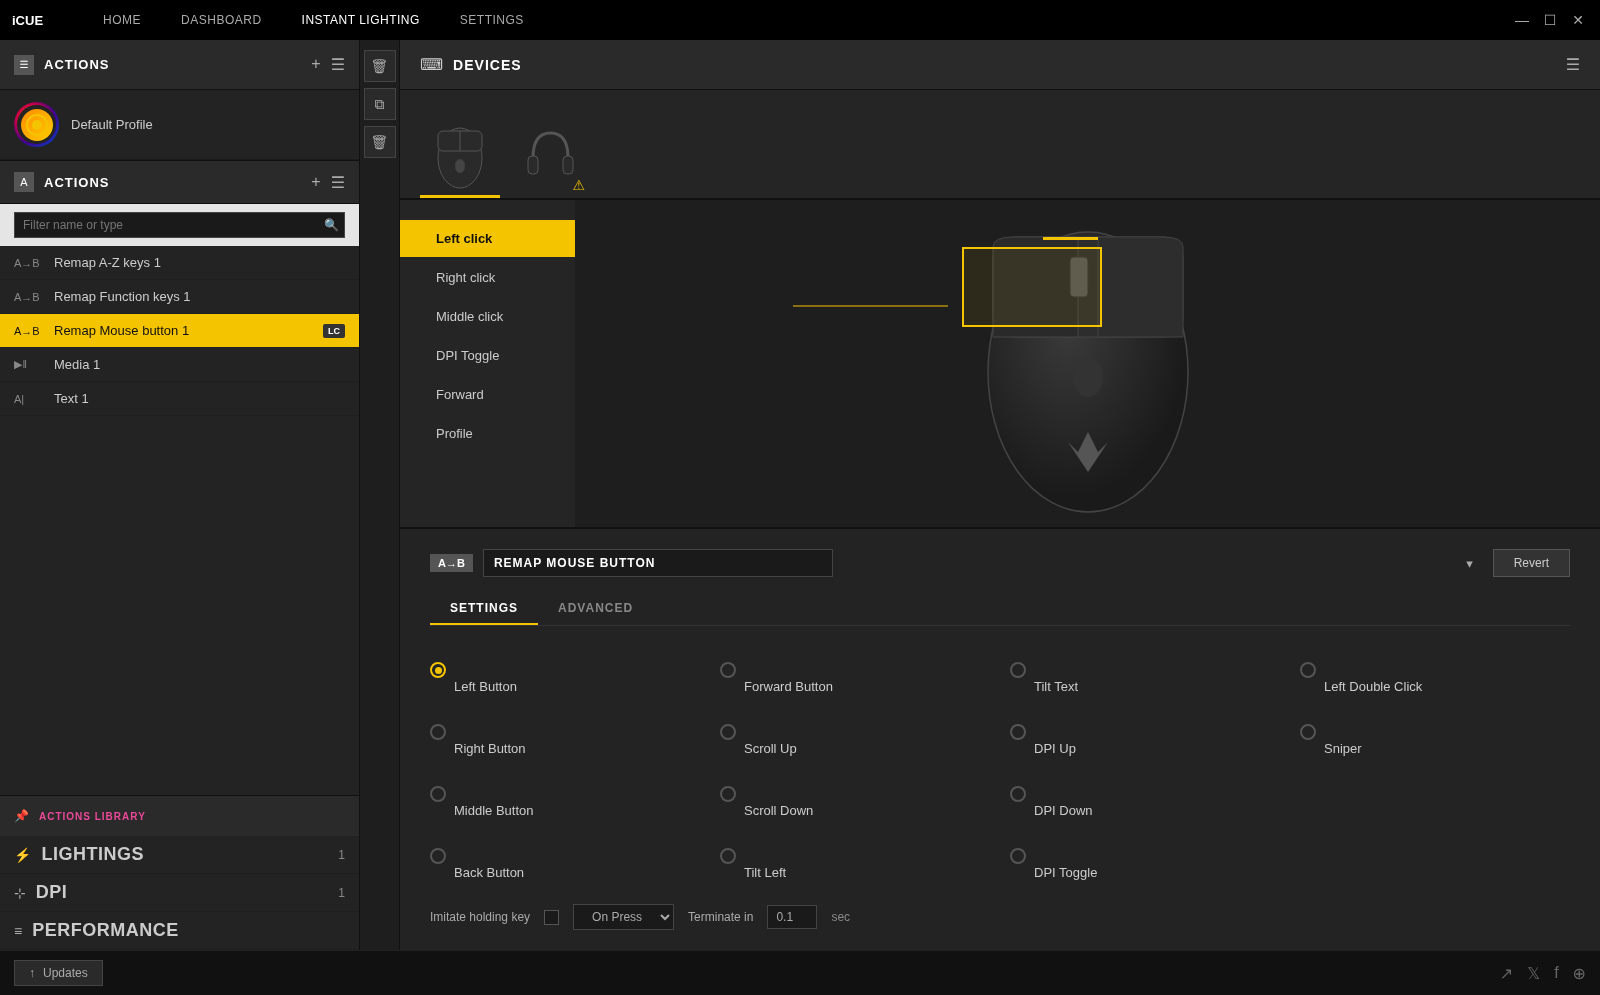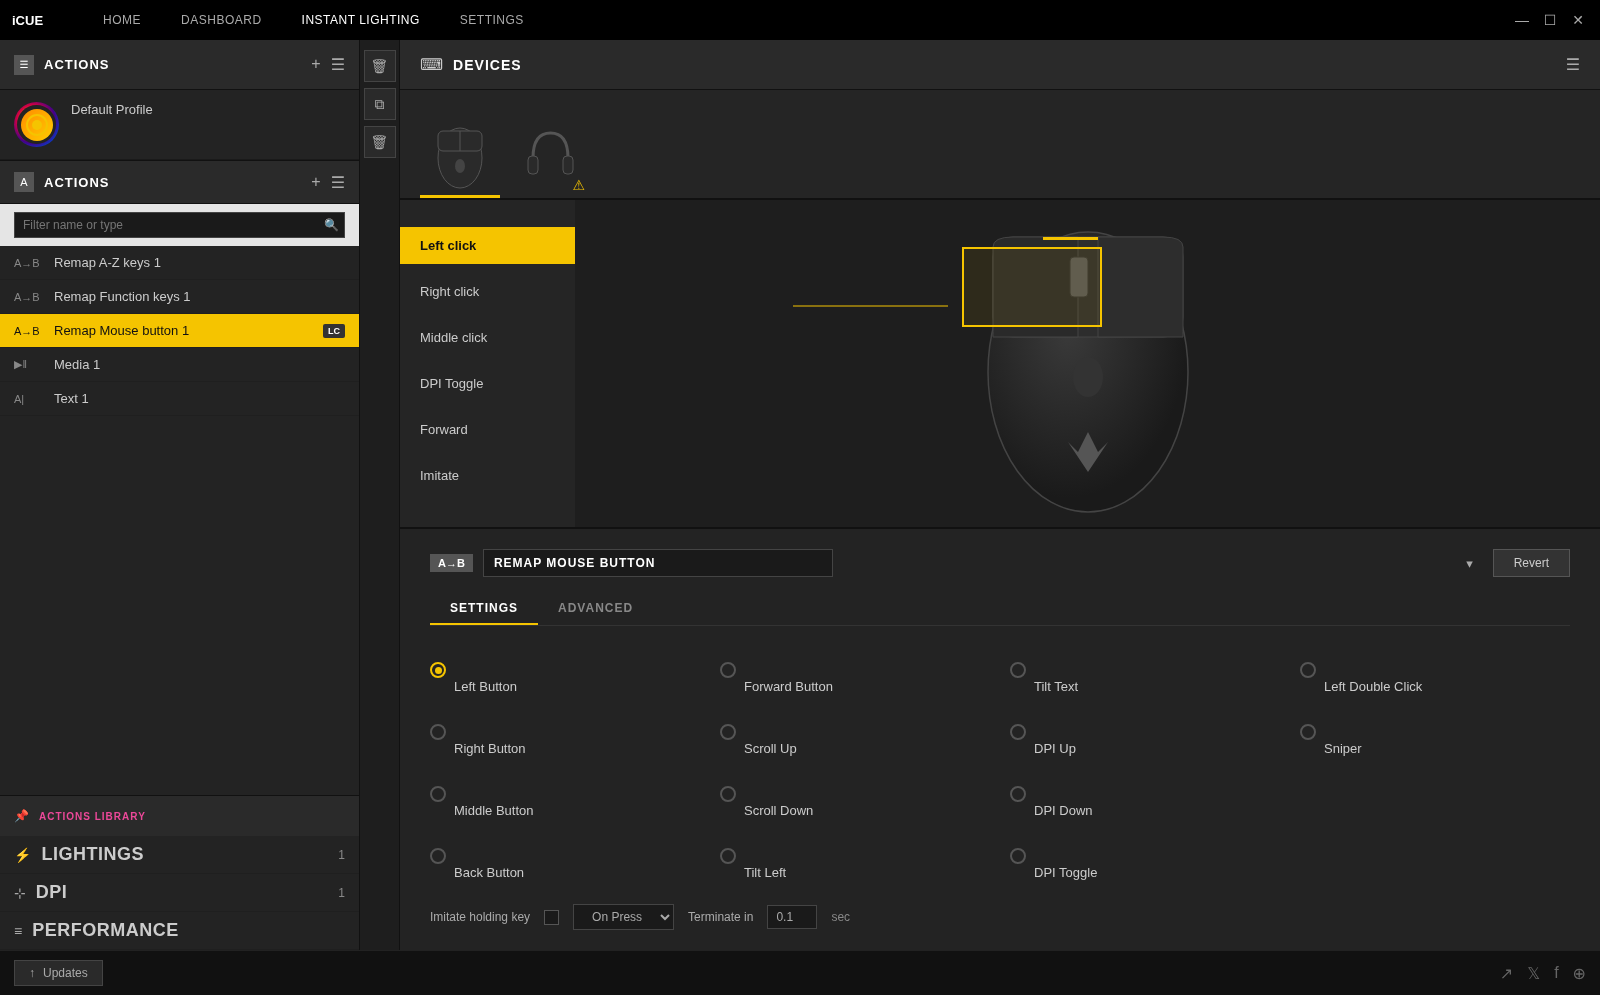--- a/index.html
+++ b/index.html
@@ -104,21 +104,21 @@
     }
     .profiles-header .controls {
       display: flex;
       gap: 10px;
       color: #aaa;
       font-size: 16px;
     }
 
     .profile-item {
       display: flex;
-      align-items: flex-start;
+      align-items: center;
       padding: 12px 14px;
       gap: 12px;
       border-bottom: 1px solid #1a1a1a;
     }
     .profile-avatar {
       width: 45px;
       height: 45px;
       border-radius: 50%;
       background: radial-gradient(circle at 40% 40%, #e8c000, #ff6600, #cc0044, #440088, #0044cc, #00aacc);
       display: flex;
@@ -390,26 +390,25 @@
     .button-list-panel {
       width: 175px;
       background: #252525;
       display: flex;
       flex-direction: column;
       padding: 20px 0;
       gap: 2px;
       flex-shrink: 0;
     }
     .mouse-btn {
-      padding: 11px 20px;
+      padding: 11px 36px;
       color: #ccc;
       cursor: pointer;
       font-size: 13px;
       background: transparent;
-      margin-top: 7px;
     }
     .mouse-btn.active {
       background: #f5c400;
       color: #111;
       font-weight: bold;
     }
 
     
     .mouse-visual {
       flex: 1;
@@ -766,21 +765,21 @@
     </div>
 
     <div class="content-main">
 
       <div class="button-list-panel">
         <div class="mouse-btn active">Left click</div>
         <div class="mouse-btn">Right click</div>
         <div class="mouse-btn">Middle click</div>
         <div class="mouse-btn">DPI Toggle</div>
         <div class="mouse-btn">Forward</div>
-        <div class="mouse-btn">Imitate</div>
+        <div class="mouse-btn">Profile</div>
       </div>
 
       <div class="mouse-visual">
         <div class="mouse-svg-container" style="position:relative;">
           
           <svg style="position:absolute;top:30%;left:-155px;z-index:2;" width="160" height="30">
             <line x1="0" y1="15" x2="155" y2="15" stroke="#f5c400" stroke-width="1"></line>
           </svg>
           
           <div style="position:absolute;top:18%;left:5%;width:50%;height:22%;border:2px solid #f5c400;background:rgba(245,196,0,0.08);z-index:2;"></div>

